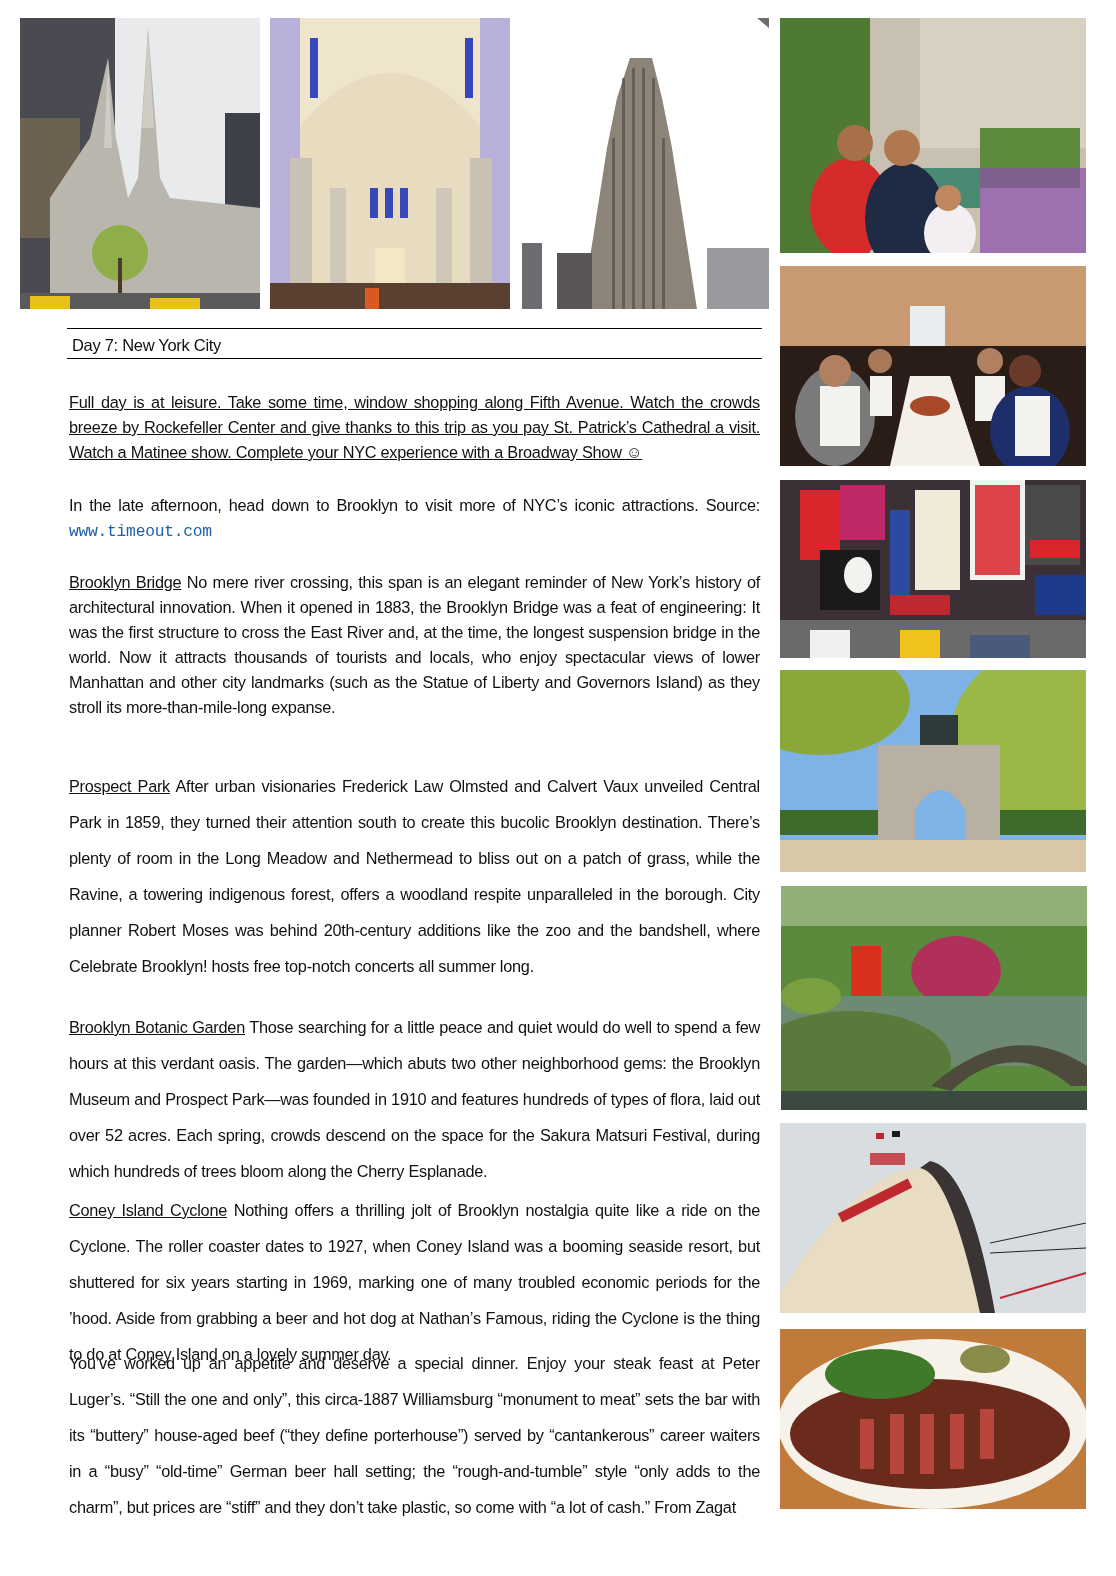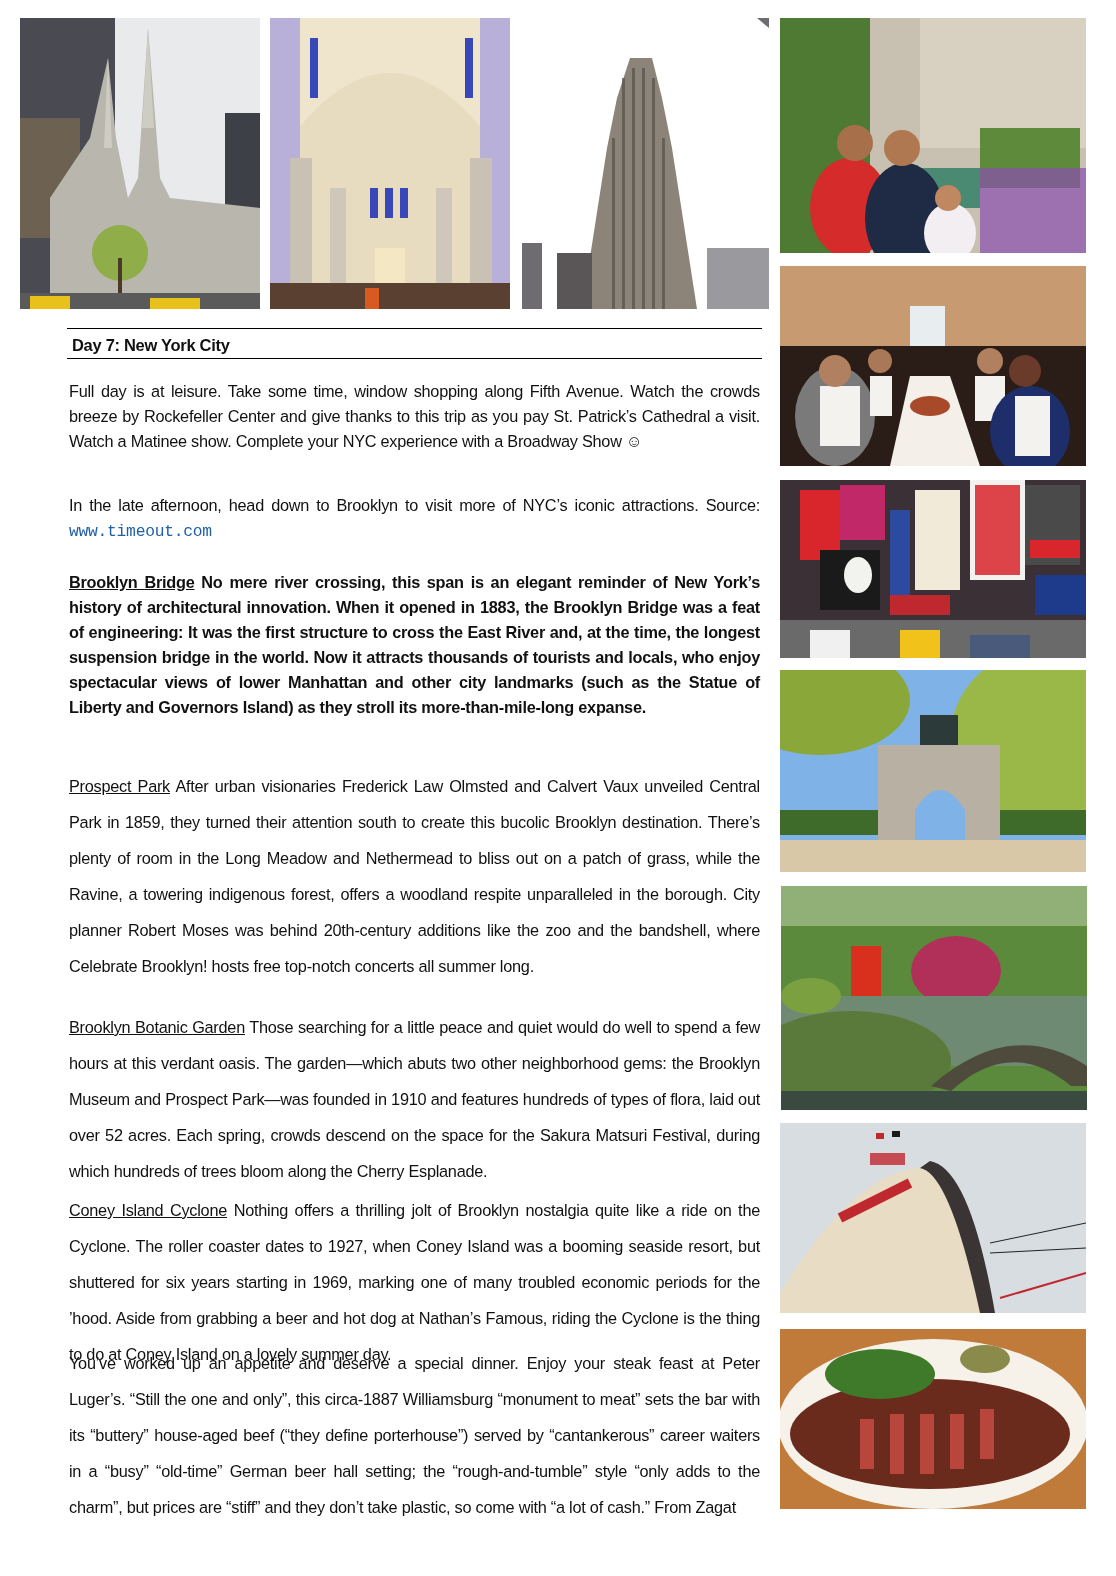--- a/index.html
+++ b/index.html
@@ -1,21 +1,21 @@
 <!DOCTYPE html>
 <html><head>
 <meta charset="utf-8">
 <style>
   html, body { margin:0; padding:0; background:#ffffff; }
   body { width:1116px; height:1576px; position:relative; overflow:hidden;
          font-family:"Liberation Sans", sans-serif; color:#111; }
   .ph { position:absolute; overflow:hidden; }
   .ph svg { width:100%; height:100%; display:block; }
   .rule { position:absolute; left:67px; width:695px; height:1px; background:#000; }
-  .daytitle { position:absolute; left:72px; top:336px; font-size:16.5px; font-weight:bold; letter-spacing:-0.3px; }
+  .daytitle { position:absolute; left:72px; top:336px; font-size:16.5px; font-weight:normal; letter-spacing:-0.3px; }
   .para { position:absolute; left:69px; width:691px; font-size:16.3px; line-height:25px;
           text-align:justify; letter-spacing:-0.25px; word-spacing:0px; }
   .para.tight { line-height:36px; }
   .u { text-decoration:underline; }
   .link { color:#1f5fa8;font-family:Liberation Mono, monospace; }
 </style>
 </head>
 <body>
 
 <div class="ph" style="left:20px;top:18px;width:240px;height:291px;">
@@ -191,27 +191,27 @@
     </g>
     <ellipse cx="100" cy="45" rx="55" ry="25" fill="#3e7a2a"></ellipse>
     <ellipse cx="205" cy="30" rx="25" ry="14" fill="#8a8a4a"></ellipse>
   </svg>
 </div>
 
 <div class="rule" style="top:328px;"></div>
 <div class="daytitle" style="font-family:'Liberation Sans', sans-serif;">Day 7: New York City</div>
 <div class="rule" style="top:358px;"></div>
 
-<div class="para" style="top:379px;">Full day is at leisure. Take some time, window shopping along Fifth Avenue.  Watch the crowds breeze by Rockefeller Center and give thanks to this trip as you pay St. Patrick’s Cathedral a visit.  Watch a Matinee show. Complete your NYC experience with a Broadway Show ☺</div>
+<div class="para" style="top:390px;text-decoration:underline;">Full day is at leisure. Take some time, window shopping along Fifth Avenue.  Watch the crowds breeze by Rockefeller Center and give thanks to this trip as you pay St. Patrick’s Cathedral a visit.  Watch a Matinee show. Complete your NYC experience with a Broadway Show ☺</div>
 
 <div class="para" style="top:493px;">
   <span>In the late afternoon, head down to Brooklyn to visit more of NYC’s iconic attractions.  Source: </span><span class="link">www.timeout.com</span>
 </div>
 
-<div class="para" style="top:570px;font-weight:bold;">
+<div class="para" style="top:570px;">
   <span class="u">Brooklyn Bridge</span><span> No mere river crossing, this span is an elegant reminder of New York’s history of architectural innovation. When it opened in 1883, the Brooklyn Bridge was a feat of engineering: It was the first structure to cross the East River and, at the time, the longest suspension bridge in the world. Now it attracts thousands of tourists and locals, who enjoy spectacular views of lower Manhattan and other city landmarks (such as the Statue of Liberty and Governors Island) as they stroll its more-than-mile-long expanse.</span>
 </div>
 
 <div class="para tight" style="top:768px;">
   <span class="u">Prospect Park</span><span> After urban visionaries Frederick Law Olmsted and Calvert Vaux unveiled Central Park in 1859, they turned their attention south to create this bucolic Brooklyn destination. There’s plenty of room in the Long Meadow and Nethermead to bliss out on a patch of grass, while the Ravine, a towering indigenous forest, offers a woodland respite unparalleled in the borough. City planner Robert Moses was behind 20th-century additions like the zoo and the bandshell, where Celebrate Brooklyn! hosts free top-notch concerts all summer long.</span>
 </div>
 
 <div class="para tight" style="top:993px;margin-top:16px;">
   <span class="u">Brooklyn Botanic Garden</span><span> Those searching for a little peace and quiet would do well to spend a few hours at this verdant oasis. The garden—which abuts two other neighborhood gems: the Brooklyn Museum and Prospect Park—was founded in 1910 and features hundreds of types of flora, laid out over 52 acres. Each spring, crowds descend on the space for the Sakura Matsuri Festival, during which hundreds of trees bloom along the Cherry Esplanade.</span>
 </div>

